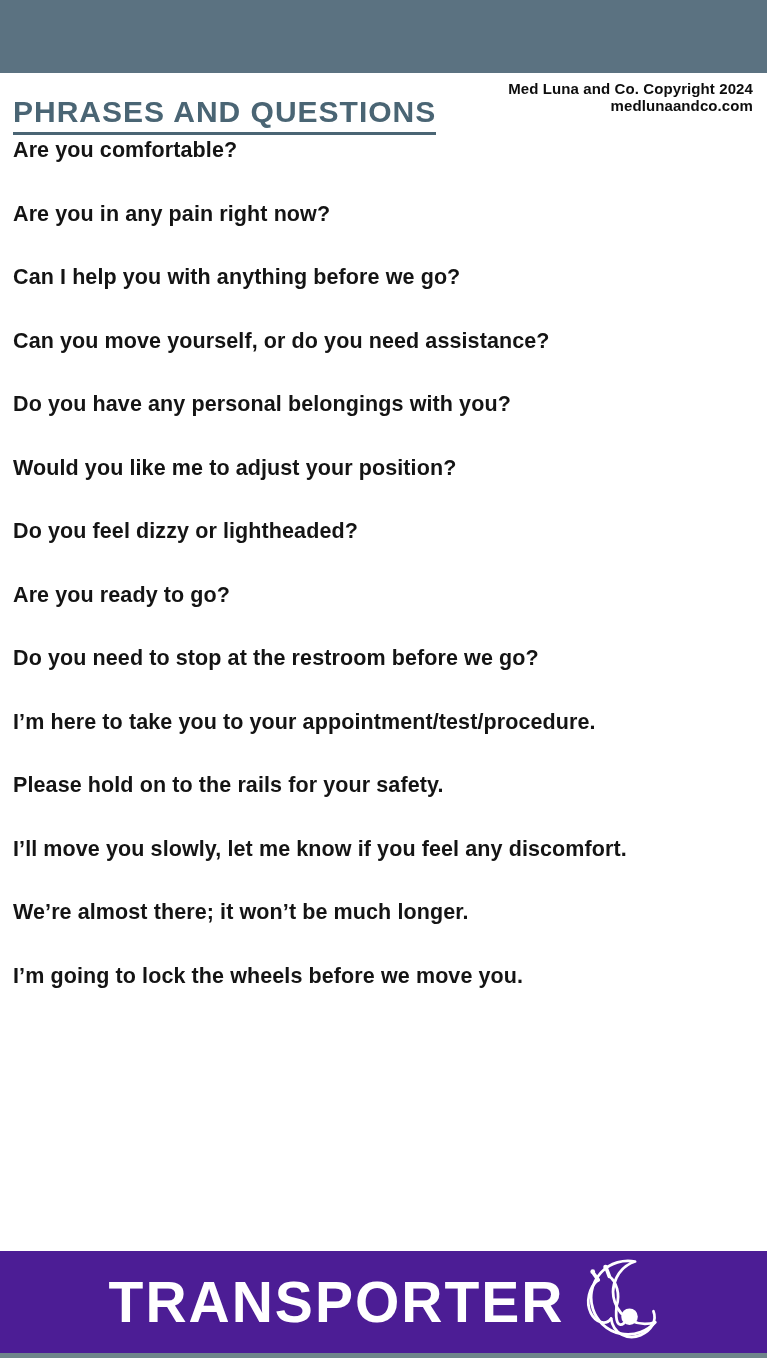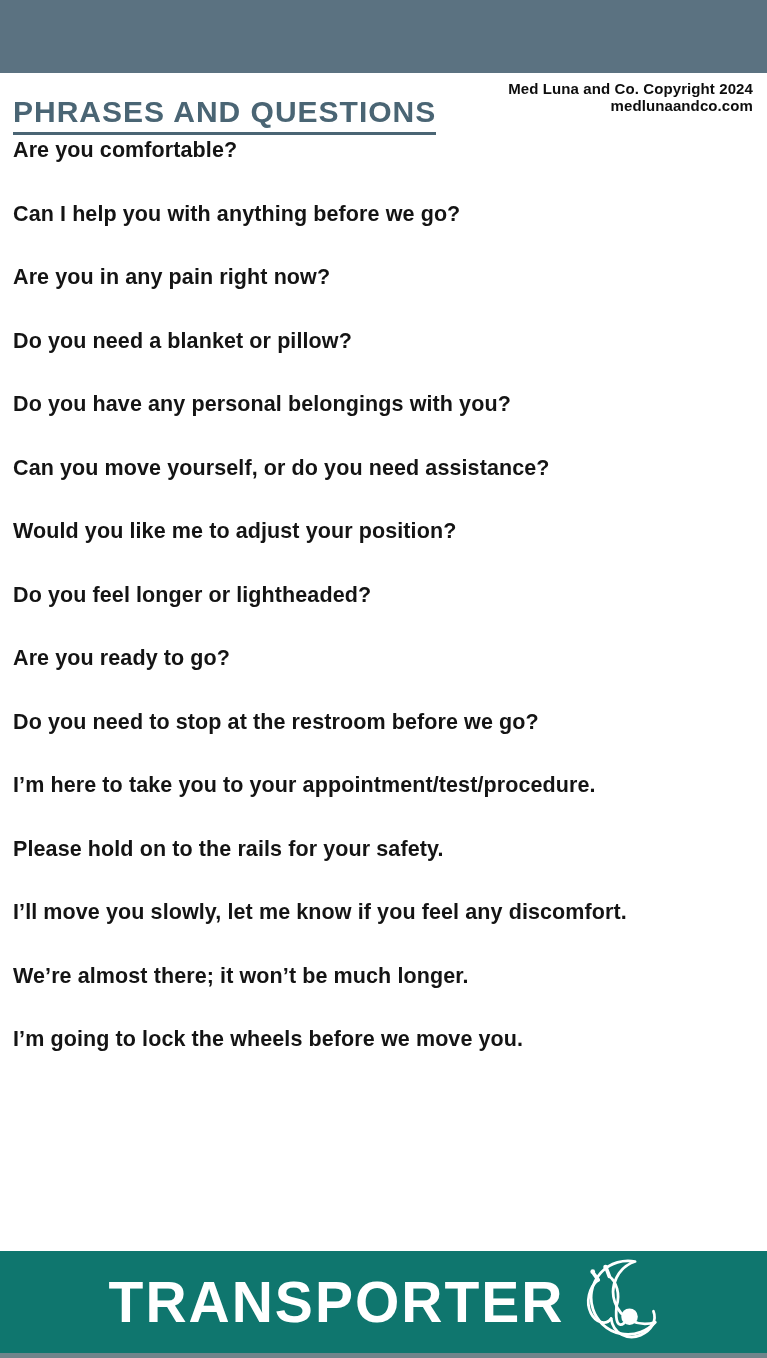--- a/index.html
+++ b/index.html
@@ -61,21 +61,21 @@
     line-height: 30px;
     margin-bottom: 33.5px;
     letter-spacing: 0.1px;
   }
   .footer-band {
     position: absolute;
     left: 0;
     bottom: 0;
     width: 100%;
     height: 107px;
-    background: #0f766e;
+    background: #4c1d95;
     border-bottom: 5px solid #6f858b;
     box-sizing: border-box;
     display: flex;
     align-items: center;
     justify-content: center;
     gap: 14px;
   }
   .brand {
     color: #ffffff;
     font-size: 57px;
@@ -100,27 +100,26 @@
   <div class="copyright">
     <div>Med Luna and Co. Copyright 2024</div>
     <div>medlunaandco.com</div>
   </div>
 
   <div class="content">
     <h1 class="page-title">PHRASES AND QUESTIONS</h1>
 
     <div class="phrase-list">
       <div class="phrase">Are you comfortable?</div>
+      <div class="phrase">Are you in any pain right now?</div>
       <div class="phrase">Can I help you with anything before we go?</div>
-      <div class="phrase">Are you in any pain right now?</div>
-      <div class="phrase">Do you need a blanket or pillow?</div>
+      <div class="phrase">Can you move yourself, or do you need assistance?</div>
       <div class="phrase">Do you have any personal belongings with you?</div>
-      <div class="phrase">Can you move yourself, or do you need assistance?</div>
       <div class="phrase">Would you like me to adjust your position?</div>
-      <div class="phrase">Do you feel longer or lightheaded?</div>
+      <div class="phrase">Do you feel dizzy or lightheaded?</div>
       <div class="phrase">Are you ready to go?</div>
       <div class="phrase">Do you need to stop at the restroom before we go?</div>
       <div class="phrase">I’m here to take you to your appointment/test/procedure.</div>
       <div class="phrase">Please hold on to the rails for your safety.</div>
       <div class="phrase">I’ll move you slowly, let me know if you feel any discomfort.</div>
       <div class="phrase">We’re almost there; it won’t be much longer.</div>
       <div class="phrase">I’m going to lock the wheels before we move you.</div>
     </div>
   </div>
 

